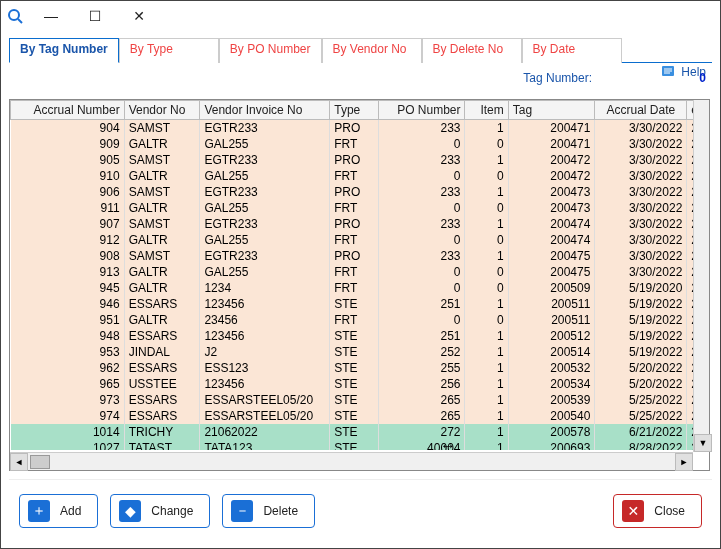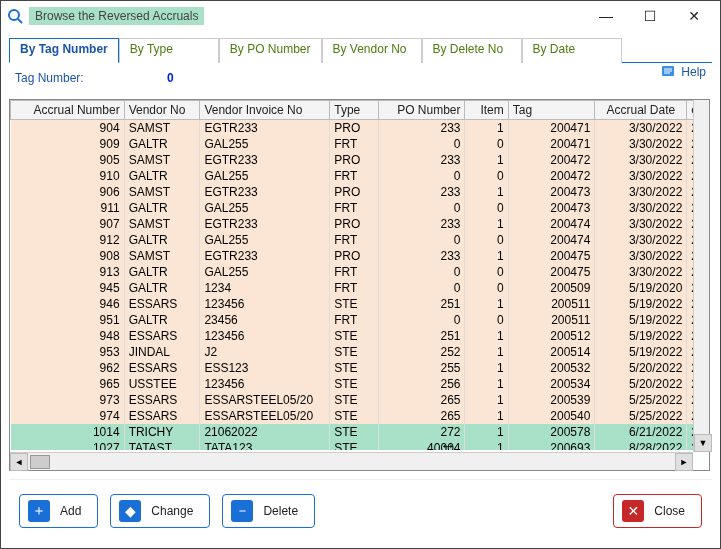--- a/index.html
+++ b/index.html
@@ -4,25 +4,25 @@
 <style>
 * { box-sizing: border-box; margin: 0; padding: 0; font-family: 'Segoe UI', Tahoma, sans-serif; font-size: 12px; }
 body { background: #fff; width: 721px; height: 549px; overflow: hidden; border: 1px solid #444; }
 .titlebar { height: 30px; display: flex; align-items: center; padding: 0 4px; background: #fff; }
 .titlebar .icon { width: 20px; height: 20px; margin-right: 4px; display:flex; align-items:center; justify-content:center;}
 .titlebar .title { flex:1; background: #a8e0c8; padding: 2px 6px; color:#444; display:inline-block; }
 .titlebar .title-wrap { flex:1; }
 .winbtn { width: 44px; height: 28px; display:flex; align-items:center; justify-content:center; font-size:14px; color:#222;}
 .client { padding: 6px 8px 8px 8px; }
 .tabs { display:flex; border-bottom:1px solid #0a6dce; height:26px; }
-.tab { border:1px solid #aaa; border-bottom:none; padding:3px 10px 0 10px; margin-right:0; background:#fff; color:#4d7c0f; position:relative; top:1px; min-width:100px;}
+.tab { border:1px solid #aaa; border-bottom:none; padding:3px 10px 0 10px; margin-right:0; background:#fff; color:#ef4444; position:relative; top:1px; min-width:100px;}
 .tab.active { border:1px solid #0a6dce; border-bottom:1px solid #fff; font-weight:bold; color:#1a55aa; z-index:2;}
 .tab:not(.active) { border-top:1px solid #ccc; border-right:1px solid #ccc; border-left:1px solid #ccc;}
 .help-tab { margin-left:auto; border:none; display:flex; align-items:center; gap:4px; padding:3px 6px; color:#1a55aa;margin-top:32px;}
-.filterbar { padding:8px 6px 10px 6px; display:flex; align-items:center; gap:0; }
+.filterbar { padding:8px 6px 10px 6px; display:flex; align-items:center; gap:24px;justify-content:flex-end; }
 .filterbar label { color:#1a55aa; }
 .filterbar .val { color:#0022cc; font-weight:bold; width:90px; text-align:right; display:inline-block;}
 .gridwrap { border:1px solid #888; margin:4px 2px 0 0; height:372px; position:relative; background:#fff;}
 .grid-scroll { overflow:hidden; height:350px; }
 table { border-collapse:collapse; width:100%; }
 th { background:#f4f4f4; border:1px solid #bbb; padding:2px 4px; text-align:left; font-weight:normal; color:#222; white-space:nowrap; position:sticky; top:0;}
 td { border-right:1px solid #ddd; padding:1px 4px; white-space:nowrap; }
 tbody tr { background:#fbe6d6; height:15px; }
 tbody tr.green { background:#a8e0c8; }
 .num { text-align:right; }
@@ -42,21 +42,20 @@
 </head>
 <body>
 
 <div class="titlebar">
   <span class="icon">
     <svg width="16" height="16" viewBox="0 0 16 16">
         <circle cx="7" cy="7" r="5" fill="none" stroke="#1a6fd6" stroke-width="2"></circle>
         <line x1="11" y1="11" x2="15" y2="15" stroke="#1a6fd6" stroke-width="2"></line>
       </svg>
   </span>
-  <span class="title-wrap"><span class="title">Browse the Reversed Accruals</span></span>
   <div class="winbtn">—</div>
   <div class="winbtn">☐</div>
   <div class="winbtn">✕</div>
 </div>
 
 <div class="client">
   <div class="tabs">
     <div class="tab active">By Tag Number</div>
     <div class="tab">By Type</div>
     <div class="tab">By PO Number</div>

